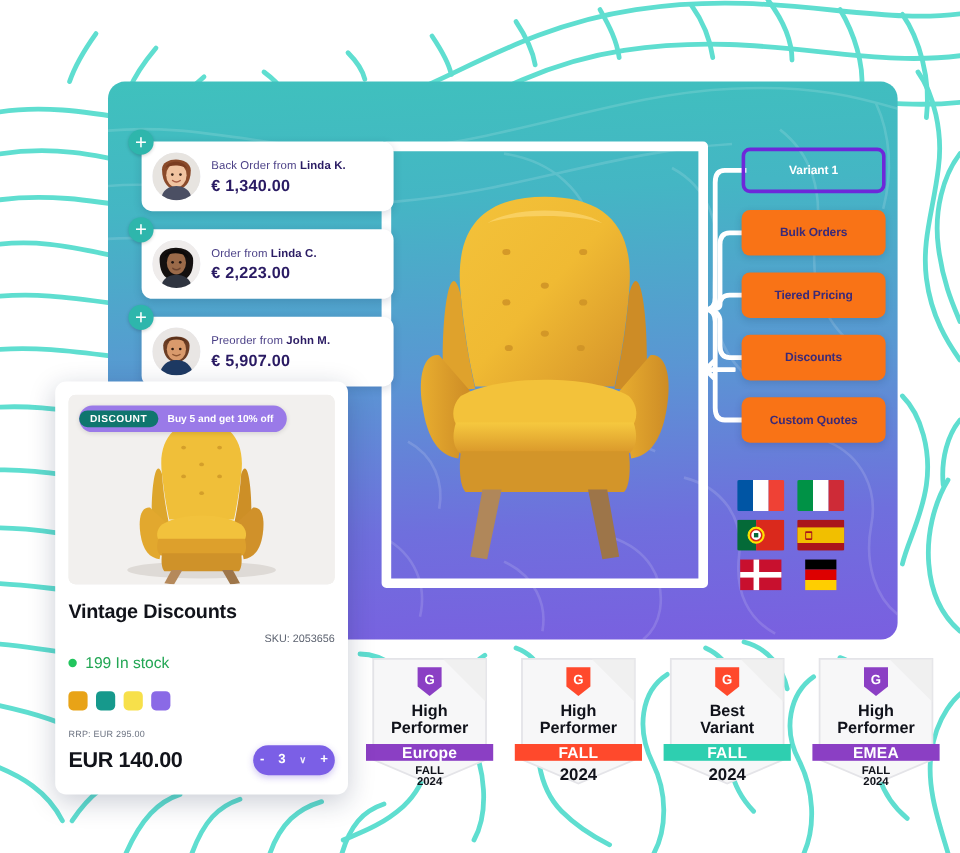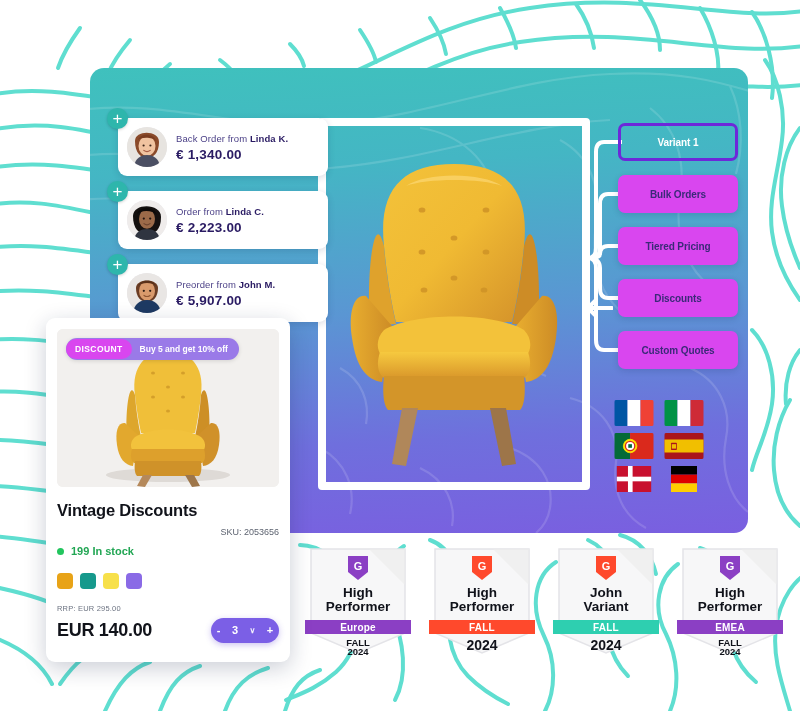--- a/index.html
+++ b/index.html
@@ -50,21 +50,21 @@
   
   .hero-frame{
     position:absolute; left:228px; top:50px; width:272px; height:372px;
     border:8px solid #fff; border-radius:4px; z-index:3;
   }
   .hero-frame svg{ display:block; width:100%; height:100%; }
 
   
   .tree{ position:absolute; left:508px; top:55px; width:120px; z-index:4; }
   .tree-node{
-    background:#d946ef; border-radius:7px; height:38px; margin-bottom:14px;
+    background:#f97316; border-radius:7px; height:38px; margin-bottom:14px;
     display:flex; align-items:center; justify-content:center;
     font-size:10px; font-weight:700; color:#3b2a78; letter-spacing:-.1px;
     box-shadow:0 2px 6px rgba(20,40,80,.16); position:relative; z-index:2;
   }
   .tree-node.is-root{ background:transparent; color:#fff; border:3px solid #6d28d9; box-shadow:none; }
   .tree-lines{ position:absolute; left:-36px; top:0; width:40px; height:262px; z-index:1; }
 
   
   .flags{
     position:absolute; left:524px; top:322px; width:92px; z-index:4;
@@ -83,31 +83,31 @@
     position:relative; width:222px; height:158px; border-radius:6px;
     overflow:hidden; background:#f1f0ee;
   }
   .pc-image svg{ display:block; }
   .pc-badge{
     position:absolute; left:9px; top:9px; height:22px;
     background:#9a7ae8; border-radius:11px; display:flex; align-items:center;
     padding-right:11px; box-shadow:0 1px 4px rgba(0,0,0,.13);
   }
   .pc-badge-pill{
-    background:#d946ef; color:#fff; border-radius:11px; height:20px;
+    background:#0f766e; color:#fff; border-radius:11px; height:14px;
     display:flex; align-items:center; padding:4px 9px;
     font-size:8.5px; font-weight:700; letter-spacing:.4px;
   }
   .pc-badge-text{ color:#fff; font-size:8.5px; font-weight:600; margin-left:8px; white-space:nowrap; }
 
   .pc-title{ font-size:16.5px; font-weight:700; color:#11131a; margin-top:14px; letter-spacing:-.2px; }
   .pc-sku{ font-size:9px; color:#5d6370; margin-top:7px;text-align:right; }
   .pc-stock{ display:flex; align-items:center; margin-top:8px; }
   .pc-dot{ width:7px; height:7px; border-radius:50%; background:#22c55e; margin-right:7px; }
-  .pc-stock-label{ font-size:11px; font-weight:700; color:#22a654; }
+  .pc-stock-label{ font-size:13px; font-weight:400; color:#22a654; }
   .pc-swatches{ display:flex; gap:7px; margin-top:16px; }
   .sw{ width:16px; height:16px; border-radius:4px; }
   .pc-rrp{ font-size:7.5px; color:#6b7280; margin-top:15px; letter-spacing:.2px; }
   .pc-price-row{ display:flex; align-items:center; justify-content:space-between; margin-top:5px; }
   .pc-price{ font-size:18px; font-weight:700; color:#11131a; letter-spacing:-.3px; }
   .stepper{
     background:#7b5fe6; border-radius:14px; height:25px; width:68px;
     display:flex; align-items:center; justify-content:space-around;
     color:#fff; font-size:11px; font-weight:600;
     box-shadow:0 2px 6px rgba(90,60,210,.3);
@@ -120,21 +120,21 @@
            display:flex; gap:18px; }
   .g2{ width:106px; height:112px; position:relative; }
   .g2 svg{ display:block; }
   .g2-line1,.g2-line2,.g2-ribbon,.g2-fall,.g2-year,.g2-fall2 {
     position:absolute; width:100%; text-align:center; color:#10121a;
   }
   .g2-line1{ top:40px; font-size:13.5px; font-weight:700; }
   .g2-line2{ top:54px; font-size:13.5px; font-weight:700; }
   .g2-ribbon{
     top:75px; height:14px; display:flex; align-items:center; justify-content:center;
-    color:#fff; font-size:10px; font-weight:700; letter-spacing:.2px;
+    color:#fff; font-size:13px; font-weight:700; letter-spacing:.2px;
   }
   .g2-fall{ top:92px; font-size:9.5px; font-weight:700; }
   .g2-year{ top:101px; font-size:9.5px; font-weight:700; }
   .g2-bigyear{ position:absolute; top:92px; width:100%; text-align:center; font-size:14px; font-weight:700; color:#10121a; }
 </style>
 </head>
 <body>
 
 <svg id="bg-topo" viewBox="0 0 800 711" fill="none">
   <g stroke="#5fded0" stroke-width="4" fill="none" stroke-linecap="round">
@@ -486,21 +486,21 @@
 
   <div class="g2">
     <svg width="106" height="112" viewBox="0 0 106 112">
       <path d="M6 4 H100 V88 L53 108 L6 88 Z" fill="#f7f7f8" stroke="#e4e4e8" stroke-width="1.5"></path>
       <path d="M100 4 L100 40 L64 4 Z" fill="#ececed" opacity=".7"></path>
     </svg>
     <svg width="22" height="26" viewBox="0 0 22 26" style="position:absolute; left:42px; top:10px;">
       <path d="M1 1 H21 V17 L11 25 L1 17 Z" fill="#ff492c"></path>
       <text x="11" y="15" font-family="Liberation Sans, sans-serif" font-size="11" font-weight="700" fill="#fff" text-anchor="middle">G</text>
     </svg>
-    <div class="g2-line1">John</div>
+    <div class="g2-line1">Best</div>
     <div class="g2-line2">Variant</div>
     <div class="g2-ribbon" style="background:#2ecfb0">FALL</div>
     <div class="g2-bigyear">2024</div>
   </div>
 
   <div class="g2">
     <svg width="106" height="112" viewBox="0 0 106 112">
       <path d="M6 4 H100 V88 L53 108 L6 88 Z" fill="#f7f7f8" stroke="#e4e4e8" stroke-width="1.5"></path>
       <path d="M100 4 L100 40 L64 4 Z" fill="#ececed" opacity=".7"></path>
     </svg>

